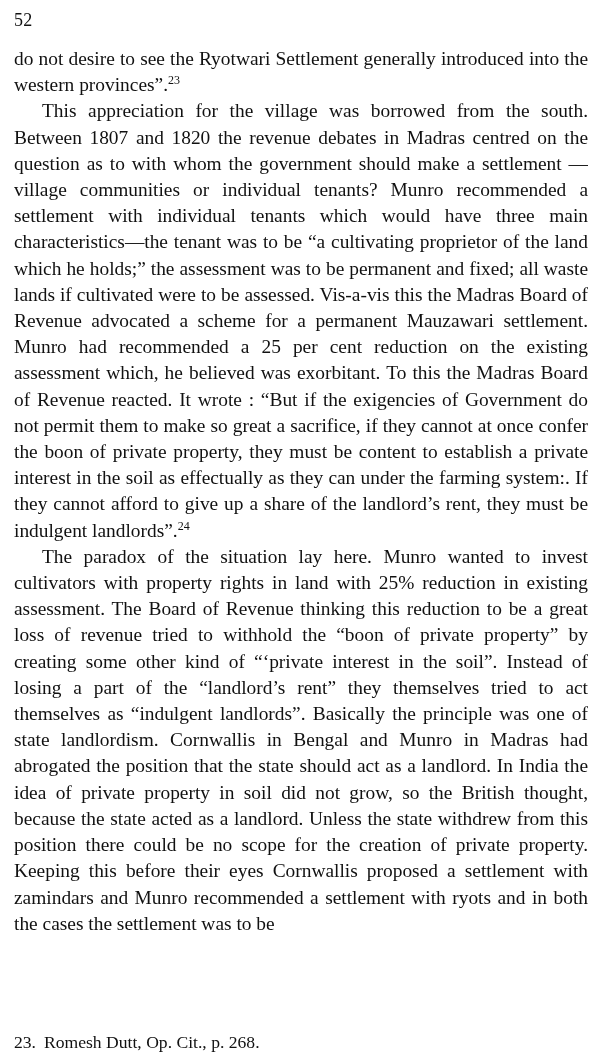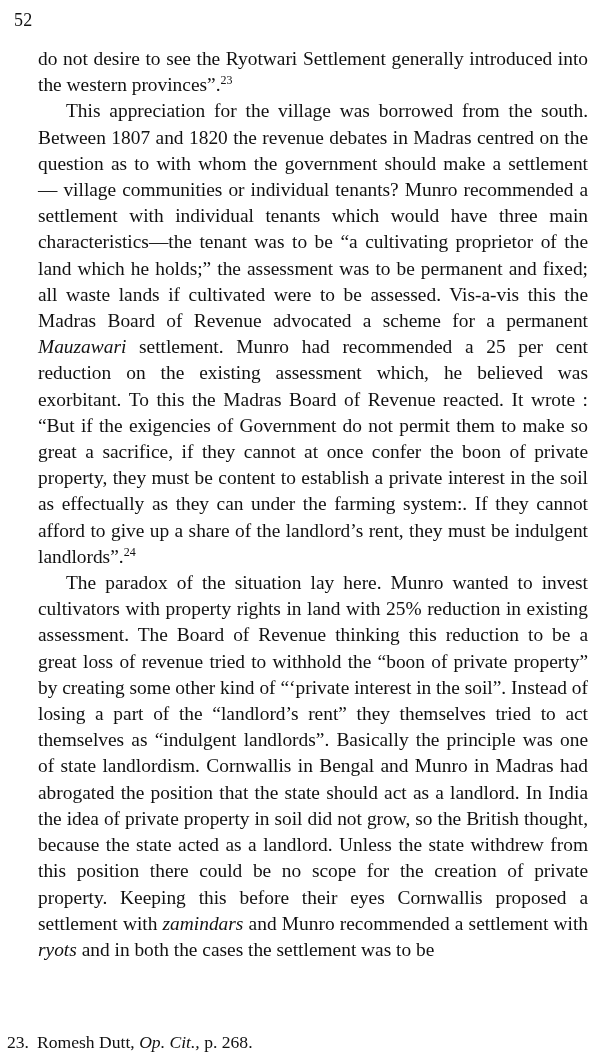--- a/index.html
+++ b/index.html
@@ -39,40 +39,38 @@
     flex: 1 1 auto;
     text-align: right;
     font-size: 19.5px;
     padding-right: 2px;
   }
   .body-text {
     font-size: 19.4px;
     line-height: 26.2px;
     text-align: justify;
     text-justify: inter-word;
-    margin-left: 24px;
   }
   p.para {
     margin: 0;
     text-indent: 28px;
   }
   p.para.no-indent {
     text-indent: 0;
   }
   .it {
-    font-style: italic;
   }
   sup.note {
     font-size: 12px;
     vertical-align: super;
     line-height: 0;
   }
   .footnotes {
     position: absolute;
-    left: 7px;
+    left: 14px;
     right: 18px;
     bottom: 8px;
     font-size: 17.6px;
     line-height: 25px;
   }
   .footnote {
     margin: 0;
     padding-left: 34px;
     text-indent: -2px;
   }

